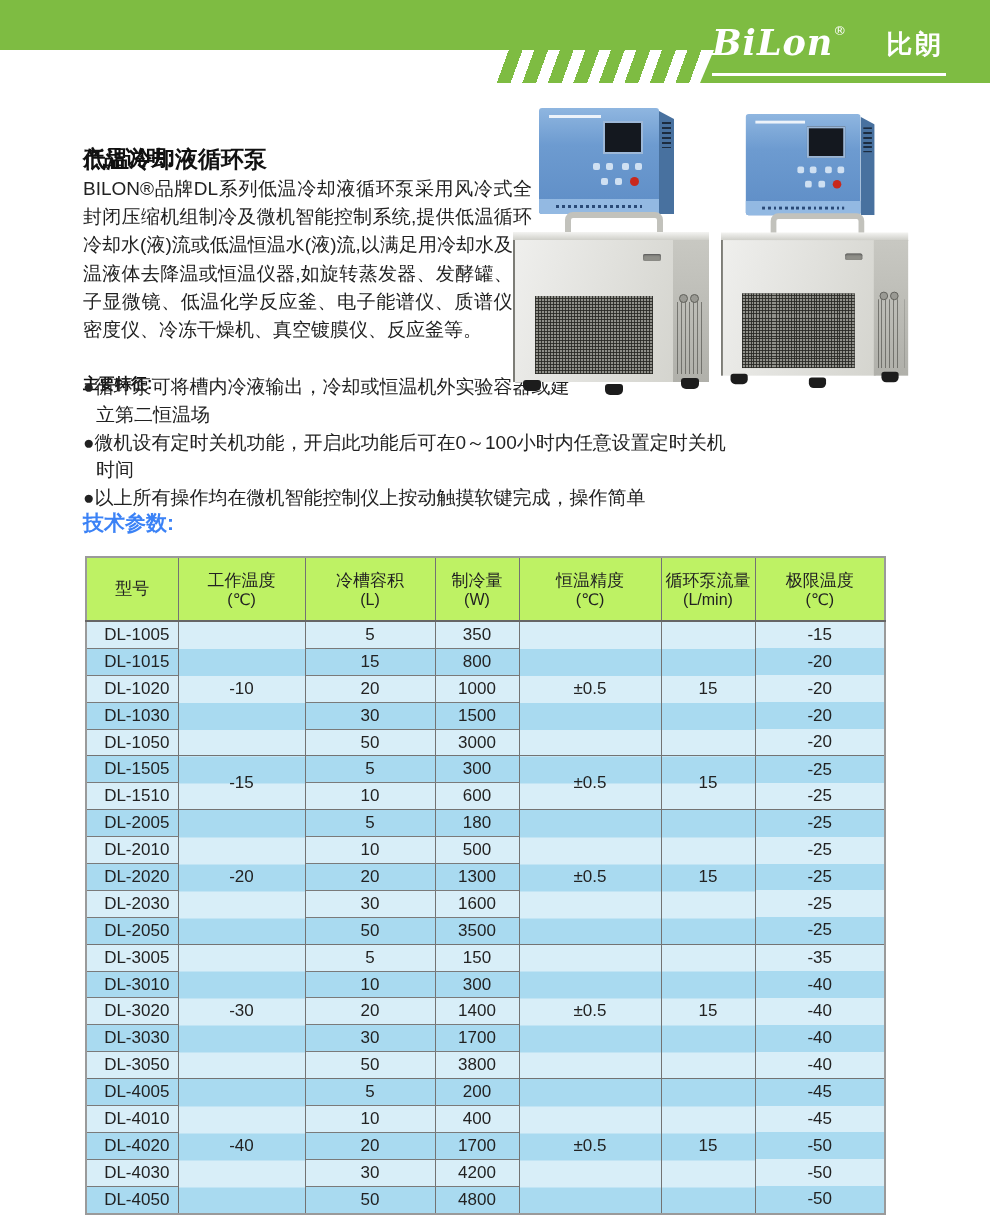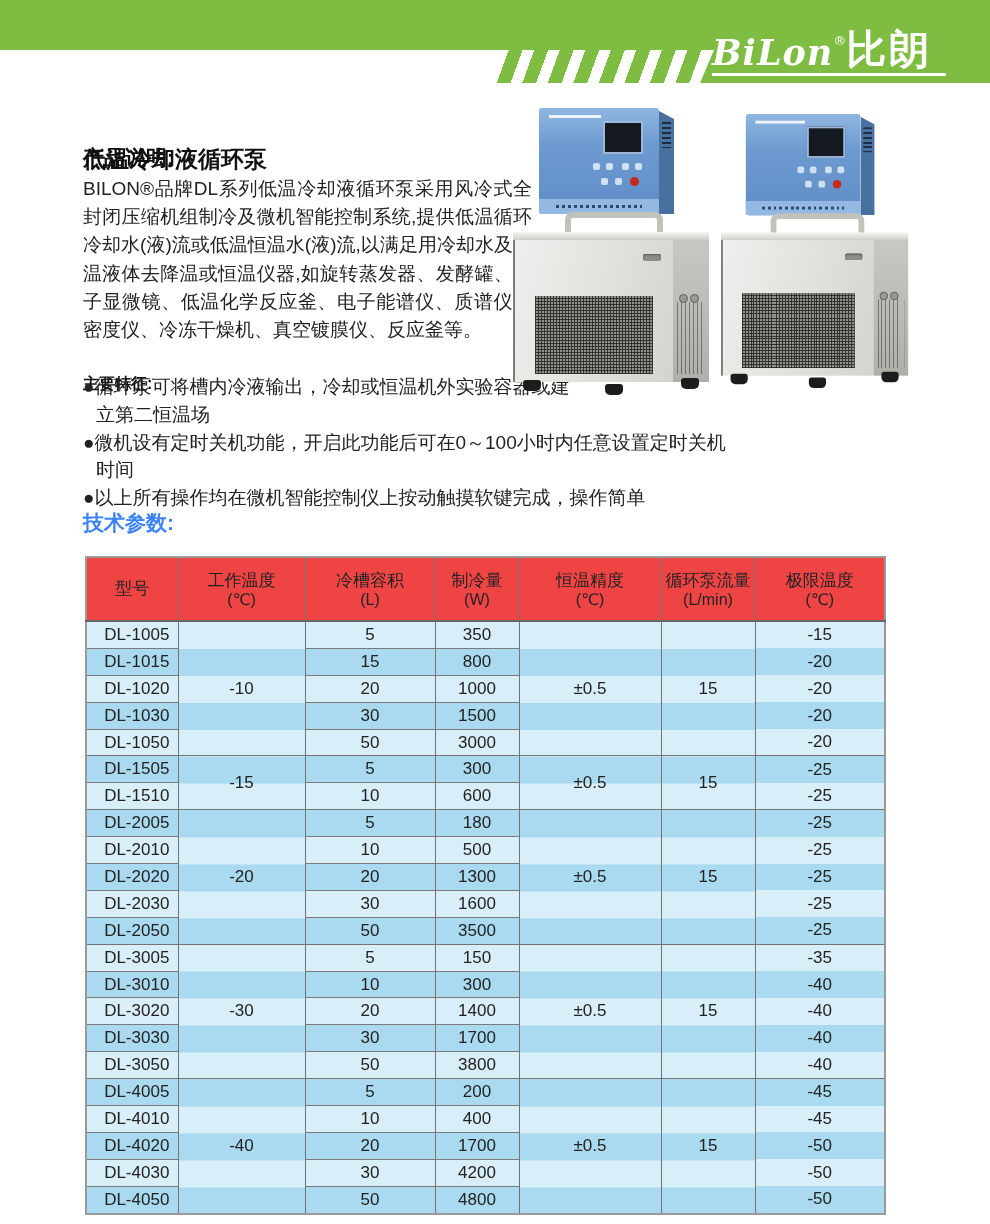--- a/index.html
+++ b/index.html
@@ -9,35 +9,35 @@
   }
   
   .banner-bar{position:absolute;left:0;top:0;width:990px;height:50px;background:#7ebc42;}
   .banner-stripes{position:absolute;left:497px;top:50px;width:206px;height:33px;
     background:repeating-linear-gradient(110deg,#ffffff 0 11px,#7ebc42 11px 24px);}
   .banner-ext{position:absolute;left:700px;top:50px;width:290px;height:33px;background:#7ebc42;
     clip-path:polygon(14px 0,100% 0,100% 100%,0 100%);}
   .logo{position:absolute;left:712px;top:22px;width:240px;height:48px;color:#ffffff;white-space:nowrap;}
   .logo .script{font-family:"DejaVu Serif","Liberation Serif",serif;font-style:italic;font-weight:bold;font-size:35px;letter-spacing:1px;}
   .logo .reg{font-size:13px;vertical-align:20px;font-family:"DejaVu Sans",sans-serif;font-style:normal;}
-  .logo .cn{font-size:40px;font-weight:900;letter-spacing:3px;vertical-align:2px;}
+  .logo .cn{font-size:26px;font-weight:900;letter-spacing:3px;vertical-align:2px;margin-left:40px;}
   .logo-underline{position:absolute;left:712px;top:73px;width:234px;height:3px;background:#ffffff;}
   
   .page-title{position:absolute;left:83px;top:112px;font-size:23px;font-weight:bold;color:#111;margin-top:32px;}
   .h-desc{position:absolute;left:83px;top:144px;font-size:21px;font-weight:bold;color:#111;}
   .desc{position:absolute;left:83px;top:175px;width:449px;font-size:19px;line-height:28.2px;text-align:justify;color:#222;}
   .h-feat{position:absolute;left:83px;top:349px;font-size:16px;font-weight:bold;color:#111;margin-top:25px;}
   .features{position:absolute;left:83px;top:373px;width:645px;font-size:19px;line-height:27.8px;color:#222;}
   .features .feat{white-space:pre-line;padding-left:13px;text-indent:-13px;}
   .h-tech{position:absolute;left:83px;top:509px;font-size:21px;font-weight:bold;color:#3b82f6;}
   
   table.specs{position:absolute;left:85px;top:556px;width:799px;border-collapse:collapse;table-layout:fixed;
     border:2px solid #9a9a9a;font-size:17px;}
   .specs th,.specs td{border-left:1px solid #737373;border-right:1px solid #737373;padding:0;}
-  .specs thead th{height:62px;background:#ef4444;font-weight:normal;color:#222;vertical-align:middle;
+  .specs thead th{height:62px;background:#bef264;font-weight:normal;color:#222;vertical-align:middle;
     border-bottom:2px solid #666;}
   .specs .h2{font-size:16px;line-height:17px;}
   .specs .h1{line-height:20px;}
   .specs tbody td{height:25.9px;text-align:center;vertical-align:middle;color:#222;}
   .specs tr.light{background:#d8eef8;}
   .specs tr.dark{background:#a9daf0;}
   .specs td.b{border-bottom:1px solid #7a7a7a;}
   .specs tr.gb td{border-bottom:1px solid #737373;}
   .specs td.merged{border-bottom:1px solid #737373;}
   .specs td.m0{background:repeating-linear-gradient(to bottom,#d8eef8 0 26.9px,#a9daf0 26.9px 53.8px);}

